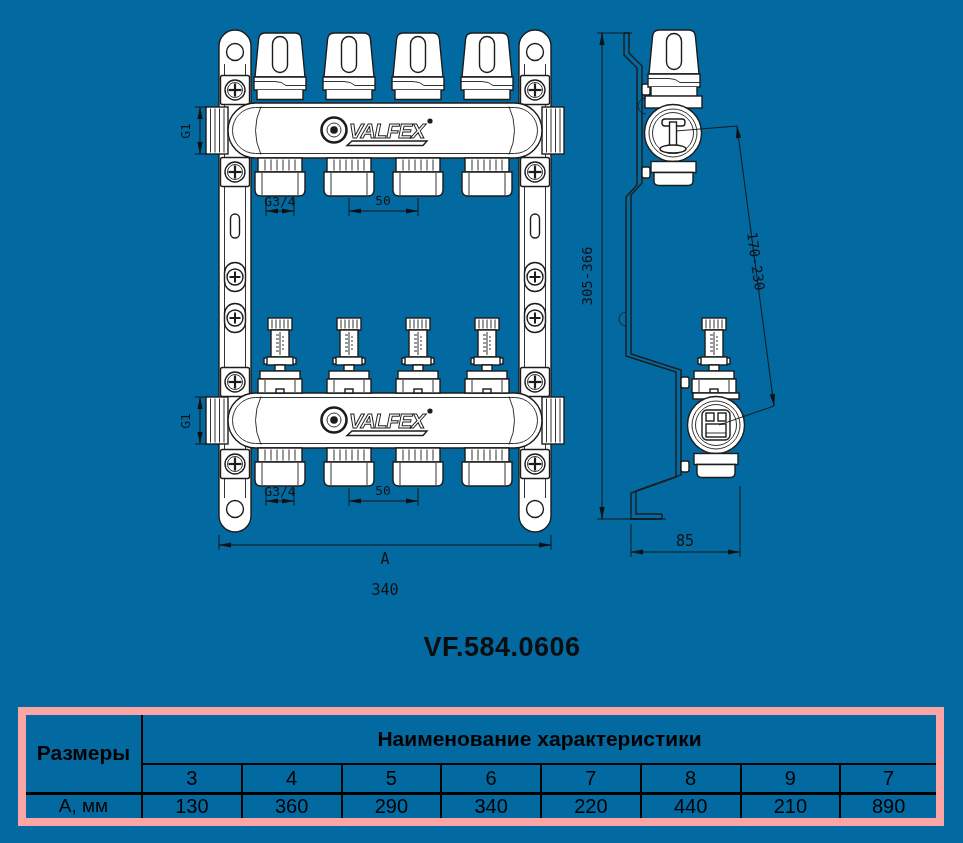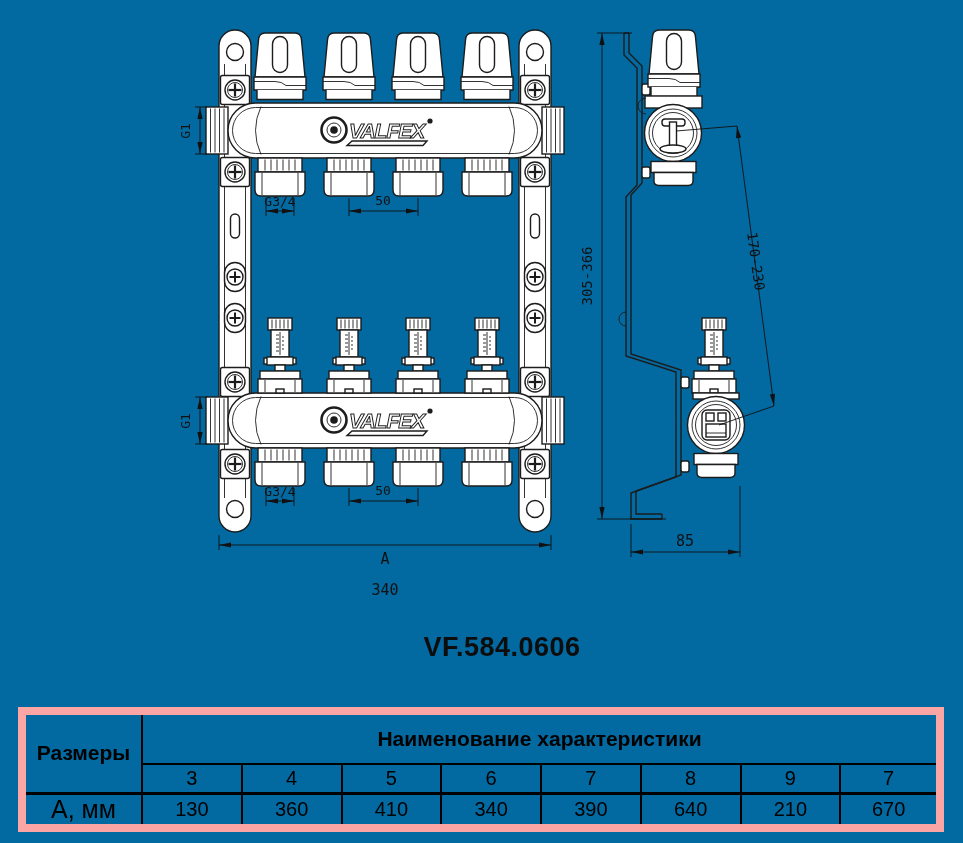--- a/index.html
+++ b/index.html
@@ -328,27 +328,27 @@
           <td>3</td>
           <td>4</td>
           <td>5</td>
           <td>6</td>
           <td>7</td>
           <td>8</td>
           <td>9</td>
           <td>7</td>
         </tr>
         <tr class="vals">
-          <td style="font-size:25px">А, мм</td>
+          <td style="font-size:19px">А, мм</td>
           <td>130</td>
           <td>360</td>
-          <td>410</td>
+          <td>290</td>
           <td>340</td>
-          <td>390</td>
-          <td>640</td>
+          <td>220</td>
+          <td>440</td>
           <td>210</td>
-          <td>670</td>
+          <td>890</td>
         </tr>
       </tbody>
     </table>
   </div>
 
 </div>
 
 </body></html>

